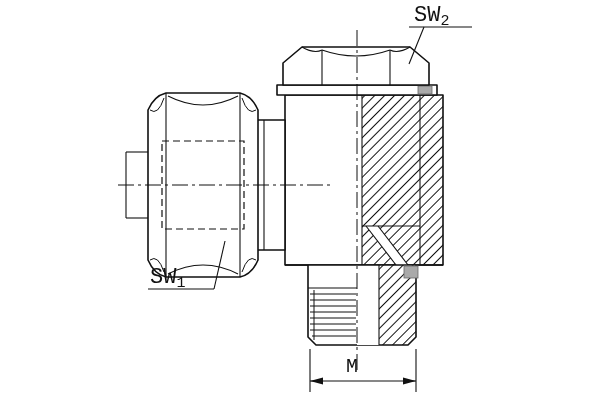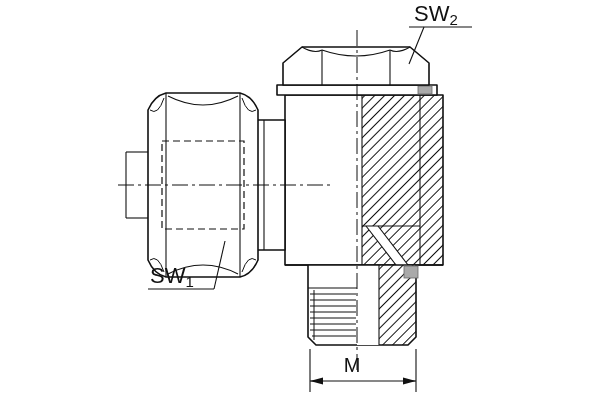--- a/index.html
+++ b/index.html
@@ -1,18 +1,18 @@
 <!DOCTYPE html>
 <html><head>
 <meta charset="utf-8">
 <style>
   html,body{margin:0;padding:0;background:#ffffff;}
   .stage{
     width:600px;height:400px;position:relative;background:#ffffff;
-    font-family:Liberation Sans, sans-serif;overflow:hidden;
+    font-family:Liberation Mono, monospace;overflow:hidden;
   }
   svg{display:block;}
   .outline{fill:#ffffff;stroke:#111111;stroke-width:1.6;stroke-linejoin:round;}
   .line   {fill:none;stroke:#111111;stroke-width:1.6;stroke-linejoin:round;}
   .detail {fill:none;stroke:#111111;stroke-width:1.1;}
   .thin   {fill:none;stroke:#111111;stroke-width:1;}
   .white  {fill:#ffffff;stroke:none;}
   .dashed {fill:none;stroke:#111111;stroke-width:1.2;stroke-dasharray:7 4;}
   .center {fill:none;stroke:#111111;stroke-width:1;stroke-dasharray:16 4 3 4;}
   .dimln  {fill:none;stroke:#111111;stroke-width:1.1;}

